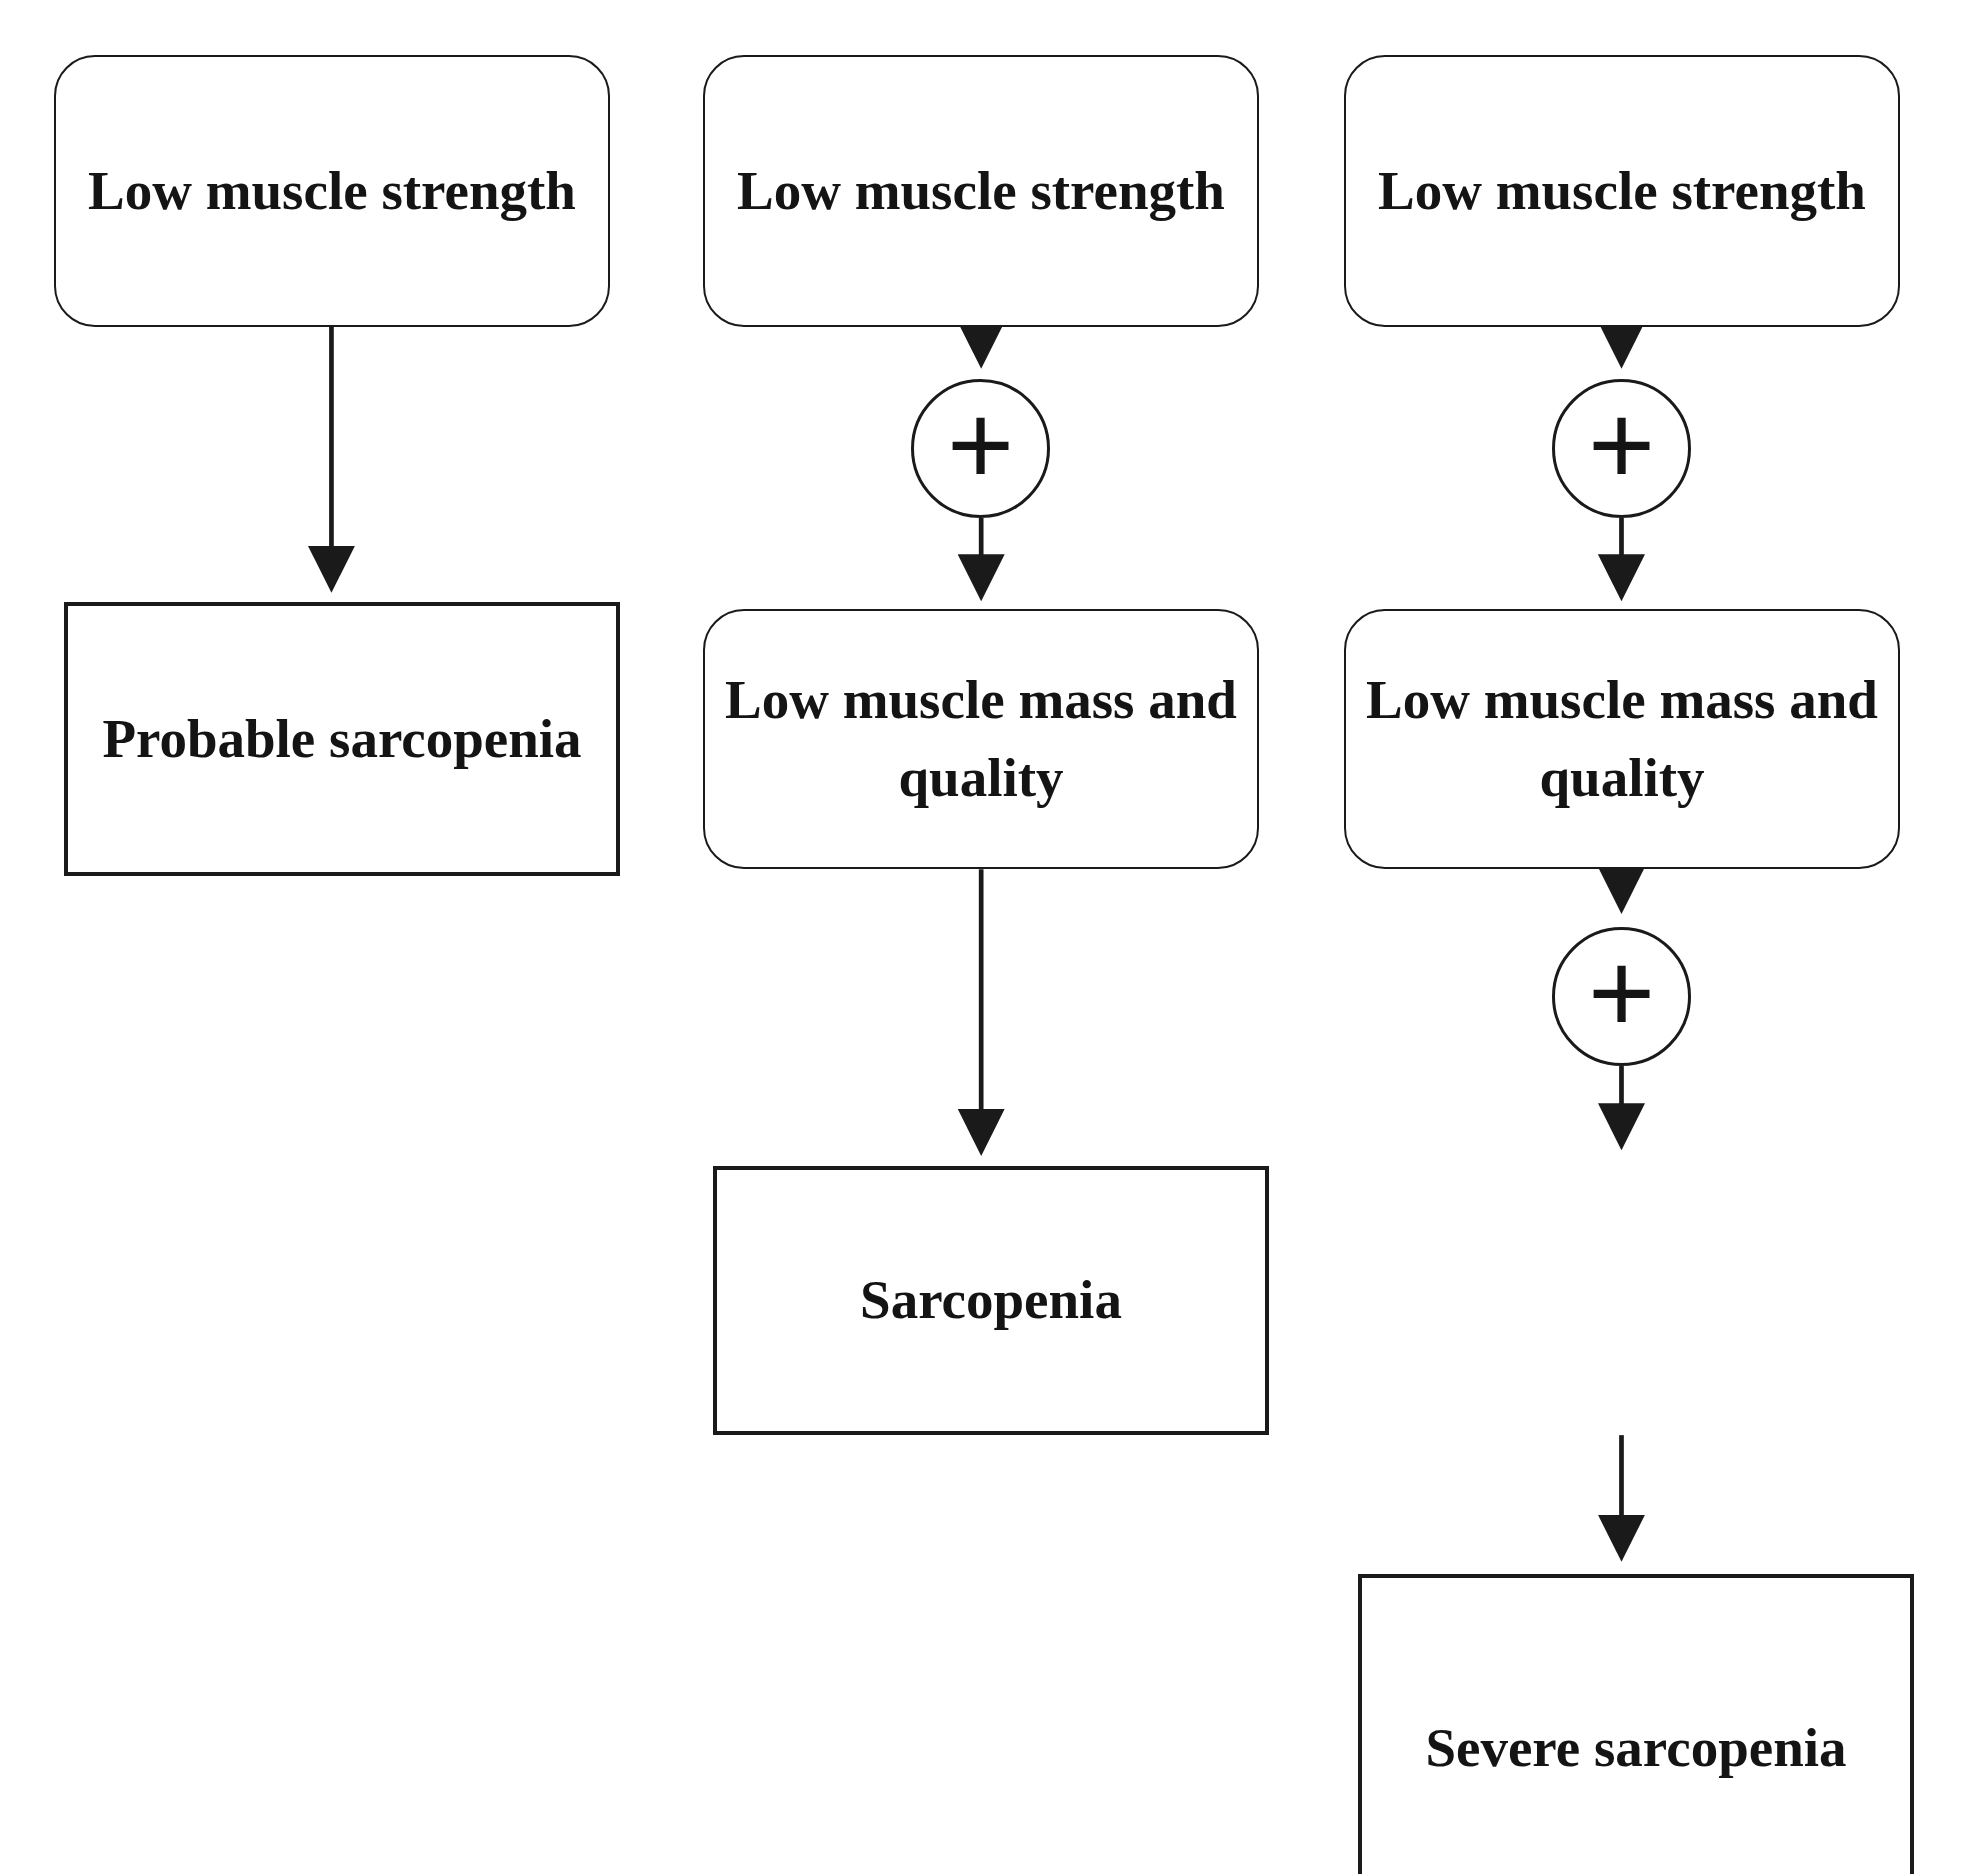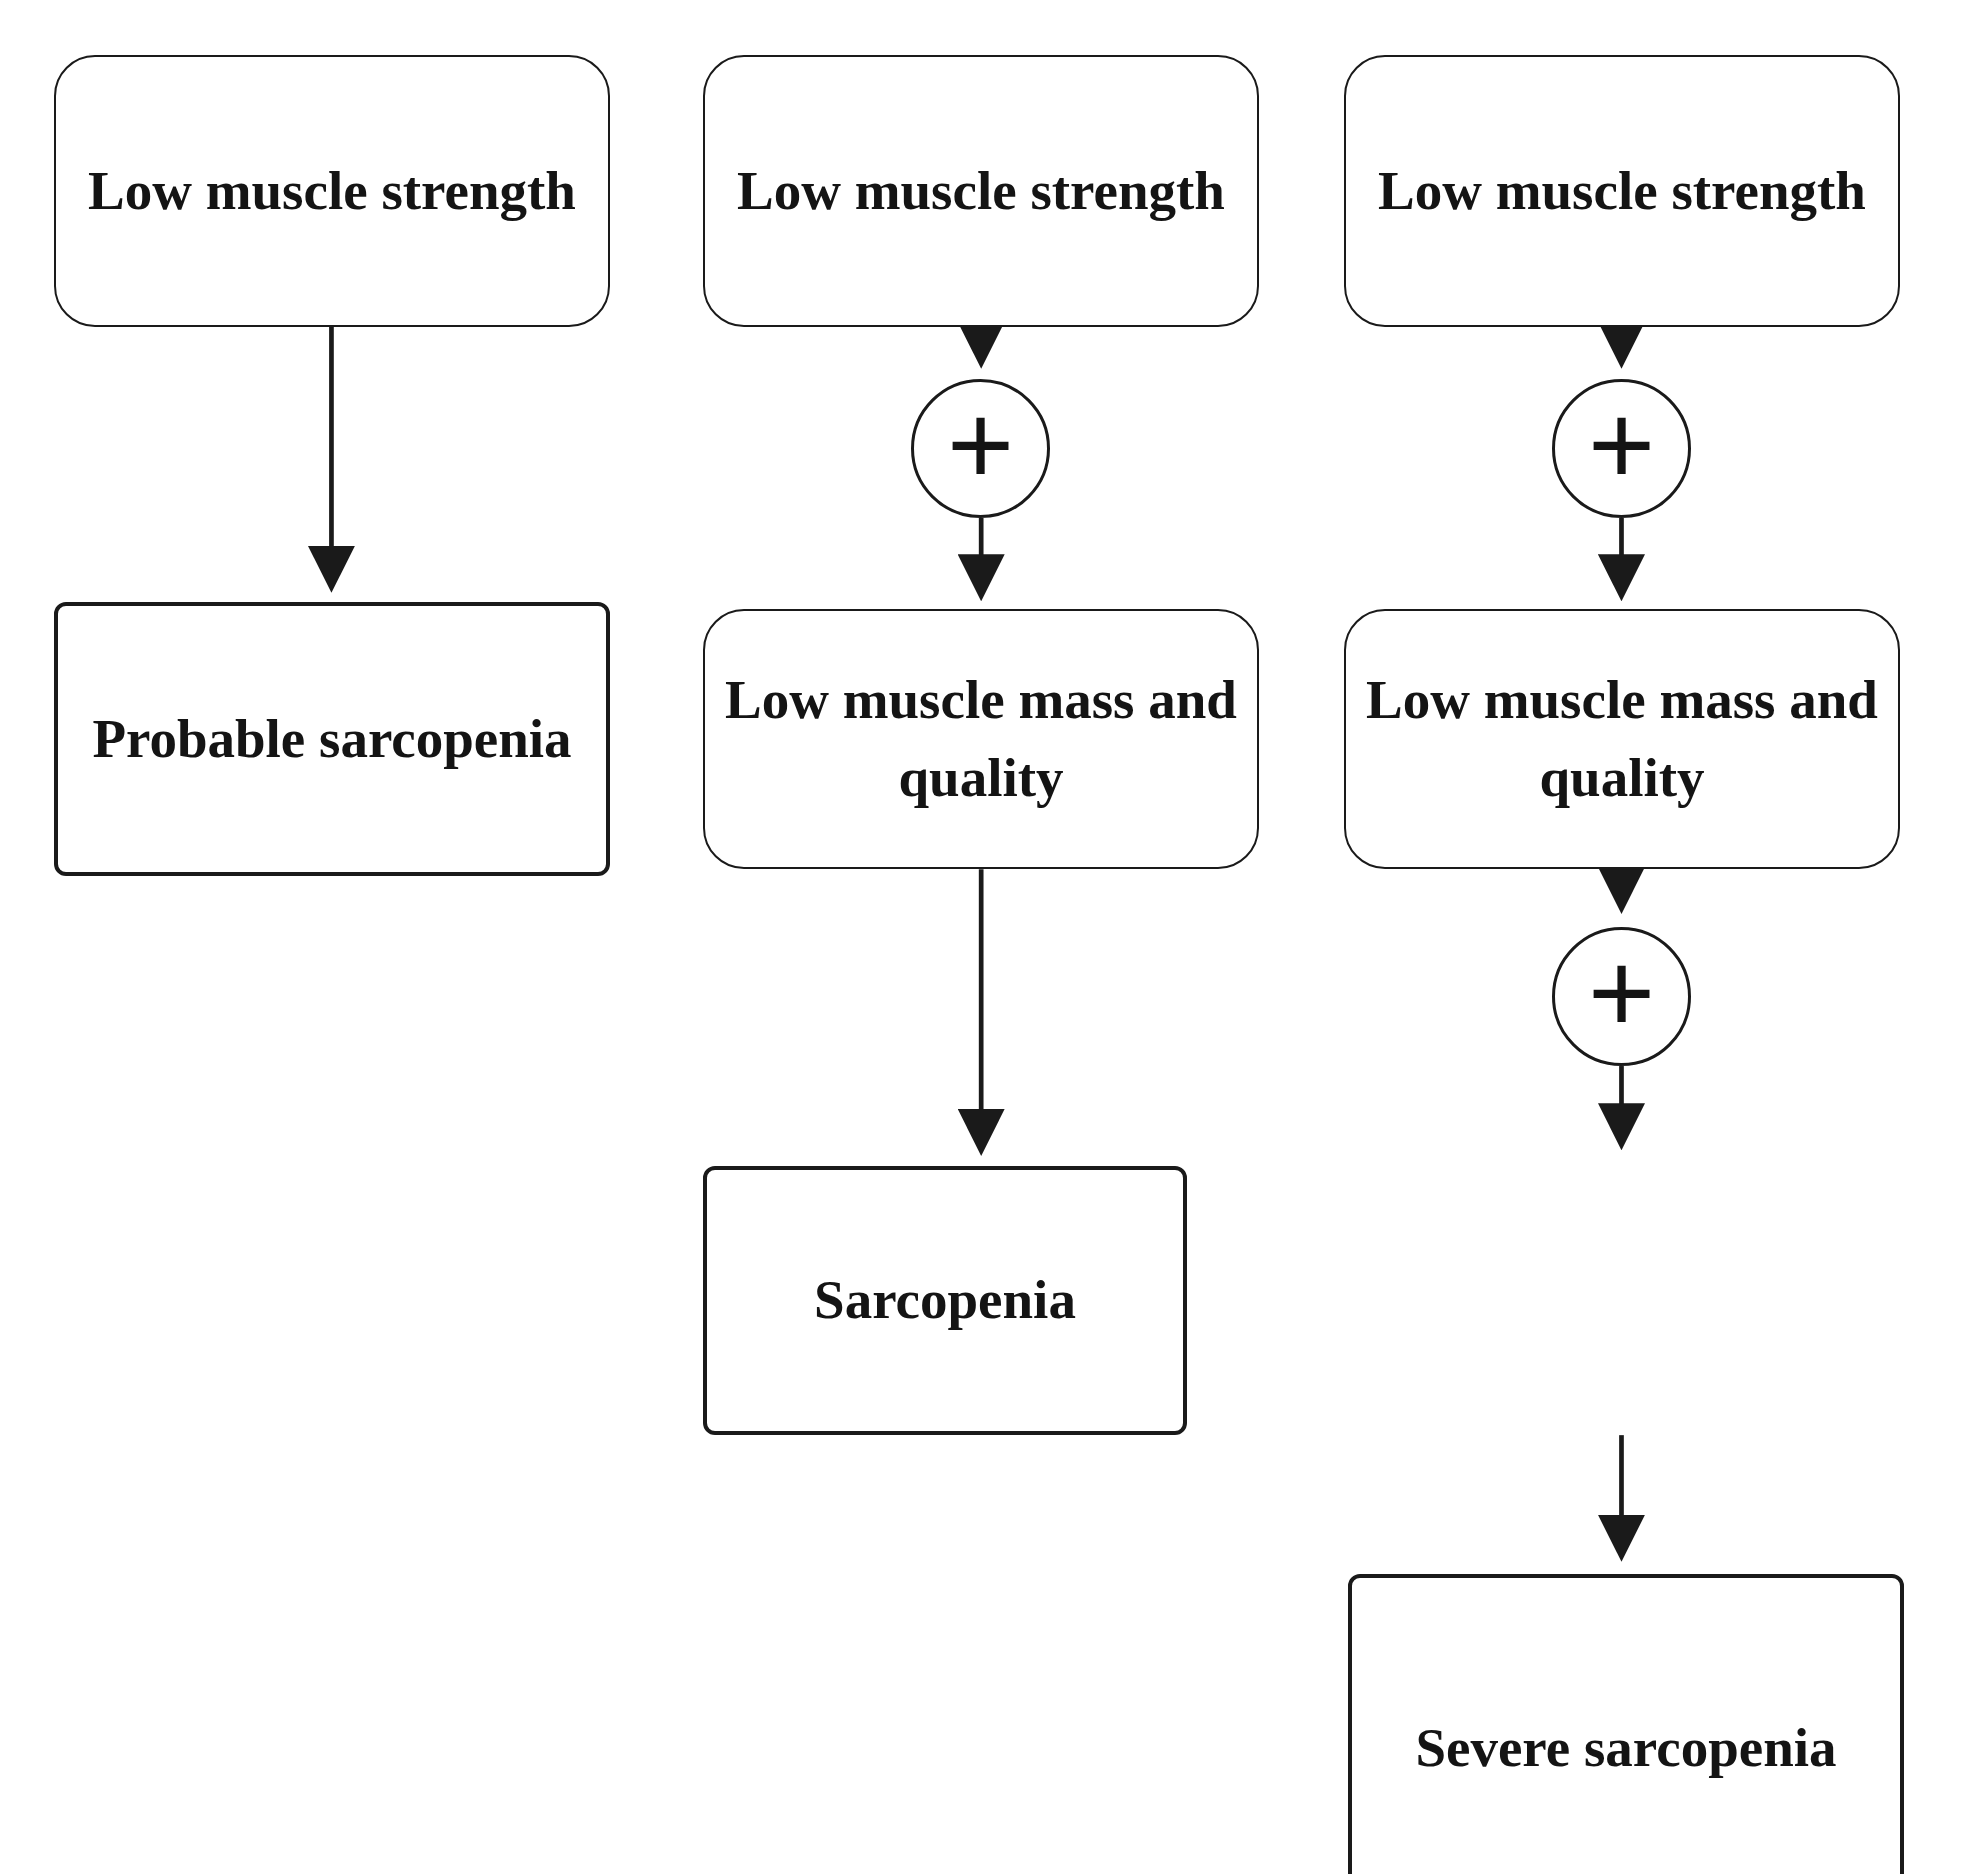--- a/index.html
+++ b/index.html
@@ -38,21 +38,22 @@
     white-space: pre-line;
     z-index: 2;
     padding: 0 5.6px;
     font-weight: bold;
   }
   .node.rounded {
     border-radius: 41px;
   }
   .node.terminal {
     border-width: 4.7px;
-    border-radius: 12px;
+    border-radius: 0;
+    margin-left: 10px;
   }
   .plus-circle {
     position: absolute;
     box-sizing: border-box;
     width: 139px;
     height: 139px;
     background: #ffffff;
     border: 3.8px solid #1a1a1a;
     border-radius: 50%;
     display: flex;
@@ -99,21 +100,21 @@
 
   <div class="node rounded" style="left:703px; top:55px; width:556px; height:272px;">Low muscle strength</div>
 
   <div class="plus-circle" style="left:911px; top:379px;">
     <span>+</span>
   </div>
 
   <div class="node rounded" style="left:703px; top:609px; width:556px; height:260px;">Low muscle mass and
 quality</div>
 
-  <div class="node terminal" style="left:703px; top:1166px; width:484px; height:269px;">Sarcopenia</div>
+  <div class="node terminal" style="left:703px; top:1166px; width:556px; height:269px;">Sarcopenia</div>
 
   <div class="node rounded" style="left:1344px; top:55px; width:556px; height:272px;">Low muscle strength</div>
 
   <div class="plus-circle" style="left:1552px; top:379px;">
     <span>+</span>
   </div>
 
   <div class="node rounded" style="left:1344px; top:609px; width:556px; height:260px;">Low muscle mass and
 quality</div>
 

